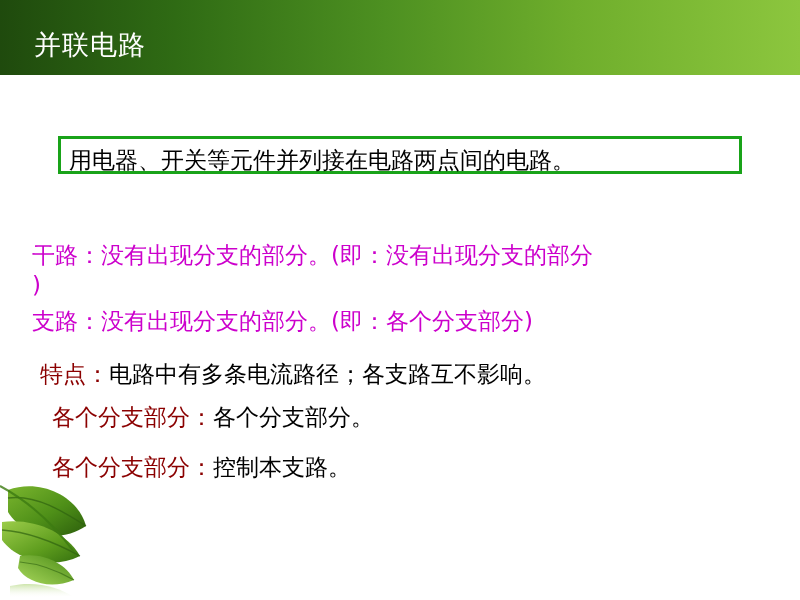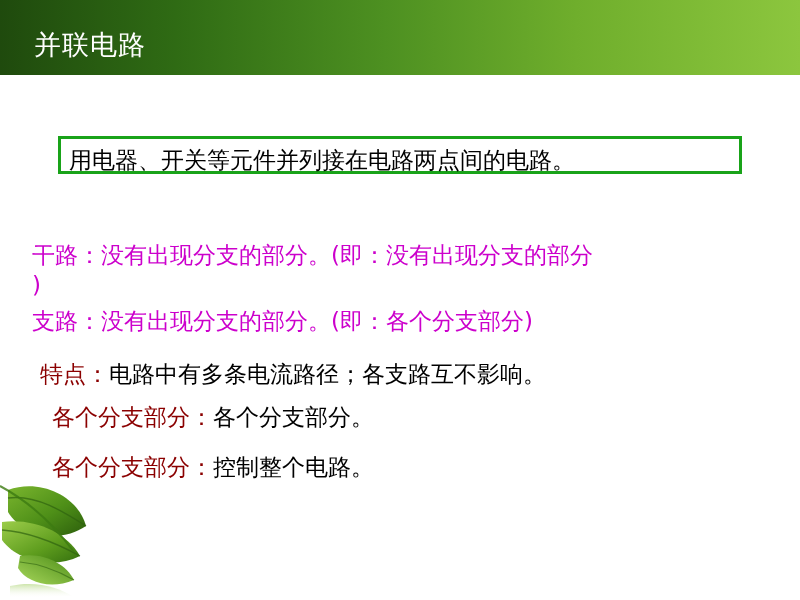--- a/index.html
+++ b/index.html
@@ -100,21 +100,21 @@
 
 <div class="line l3">
   <span class="label">特点：</span><span class="rest">电路中有多条电流路径；各支路互不影响。</span>
 </div>
 
 <div class="line l4">
   <span class="label">各个分支部分：</span><span class="rest">各个分支部分。</span>
 </div>
 
 <div class="line l5">
-  <span class="label">各个分支部分：</span><span class="rest">控制整个电路。</span>
+  <span class="label">各个分支部分：</span><span class="rest">控制本支路。</span>
 </div>
 
 <div class="leaf-wrap">
   <svg width="180" height="140" viewBox="0 0 180 140">
     <defs>
       <linearGradient id="lg1" x1="0" y1="0" x2="1" y2="1">
         <stop offset="0%" stop-color="#7ab52e"></stop>
         <stop offset="55%" stop-color="#4e8f18"></stop>
         <stop offset="100%" stop-color="#2c5e0c"></stop>
       </linearGradient>

